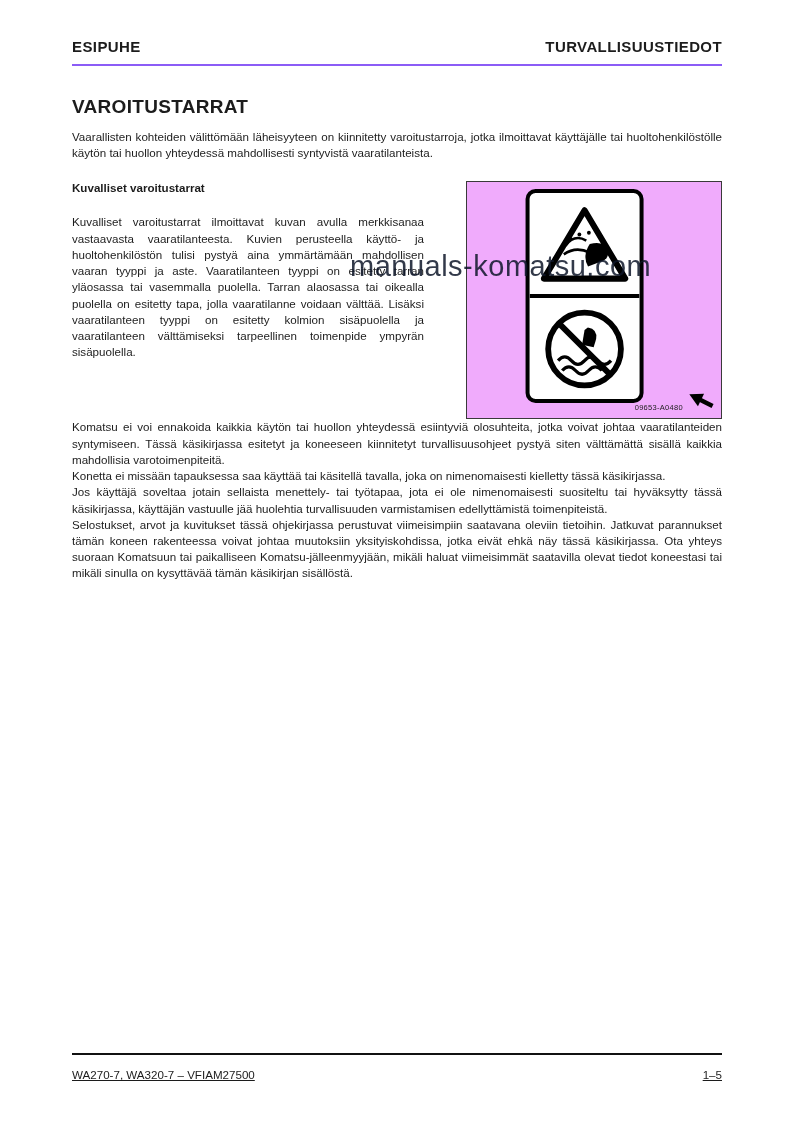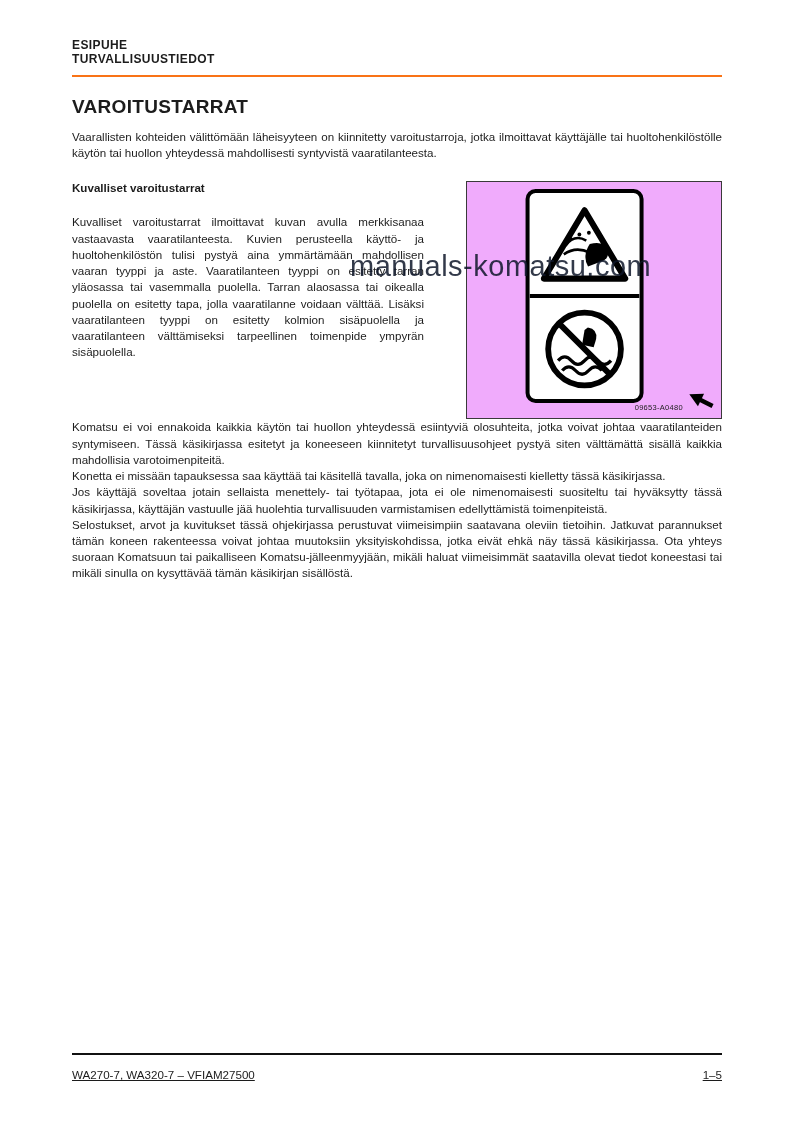--- a/index.html
+++ b/index.html
@@ -10,24 +10,23 @@
     height: 1123px;
     background: #ffffff;
     font-family: "Liberation Sans", sans-serif;
     color: #1c1c1c;
     overflow: hidden;
   }
   .header {
     position: absolute;
     top: 38px; left: 72px; right: 72px;
     display: flex; justify-content: space-between;
-    font-size: 12px; font-weight: bold; letter-spacing: 0.4px;
+    font-size: 15px; font-weight: bold; letter-spacing: 0.4px;
     padding-bottom: 9px;
-    border-bottom: 2px solid #f97316;
-    flex-direction: column;
+    border-bottom: 2px solid #8b5cf6;
   }
   .content { position: absolute; top: 96px; left: 72px; right: 72px; }
   h1.title { margin: 0 0 11px 0; font-size: 19px; letter-spacing: 0.3px; font-weight: bold; }
   p.body, .left-col p { margin: 0; font-size: 11.6px; line-height: 1.4; text-align: justify; }
   .columns { display: flex; margin-top: 20px; align-items: flex-start; }
   .left-col { width: 352px; }
   h2.sub { margin: 0 0 20px 0; font-size: 11.6px; font-weight: bold; }
   .figure {
     position: relative;
     width: 256px; height: 238px;
@@ -72,21 +71,21 @@
 
   <div class="header">
     <span>ESIPUHE</span>
     <span>TURVALLISUUSTIEDOT</span>
   </div>
 
   <div class="content">
 
     <h1 class="title">VAROITUSTARRAT</h1>
 
-    <p class="body">Vaarallisten kohteiden välittömään läheisyyteen on kiinnitetty varoitustarroja, jotka ilmoittavat käyttäjälle tai huoltohenkilöstölle käytön tai huollon yhteydessä mahdollisesti syntyvistä vaaratilanteesta.</p>
+    <p class="body">Vaarallisten kohteiden välittömään läheisyyteen on kiinnitetty varoitustarroja, jotka ilmoittavat käyttäjälle tai huoltohenkilöstölle käytön tai huollon yhteydessä mahdollisesti syntyvistä vaaratilanteista.</p>
 
     <div class="columns">
       <div class="left-col">
         <h2 class="sub">Kuvalliset varoitustarrat</h2>
         <p>Kuvalliset varoitustarrat ilmoittavat kuvan avulla merkkisanaa vastaavasta vaaratilanteesta. Kuvien perusteella käyttö- ja huoltohenkilöstön tulisi pystyä aina ymmärtämään mahdollisen vaaran tyyppi ja aste. Vaaratilanteen tyyppi on esitetty tarran yläosassa tai vasemmalla puolella. Tarran alaosassa tai oikealla puolella on esitetty tapa, jolla vaaratilanne voidaan välttää. Lisäksi vaaratilanteen tyyppi on esitetty kolmion sisäpuolella ja vaaratilanteen välttämiseksi tarpeellinen toimenpide ympyrän sisäpuolella.</p>
       </div>
 
       <div class="figure">
         <div class="plate">
           <div class="cell">

